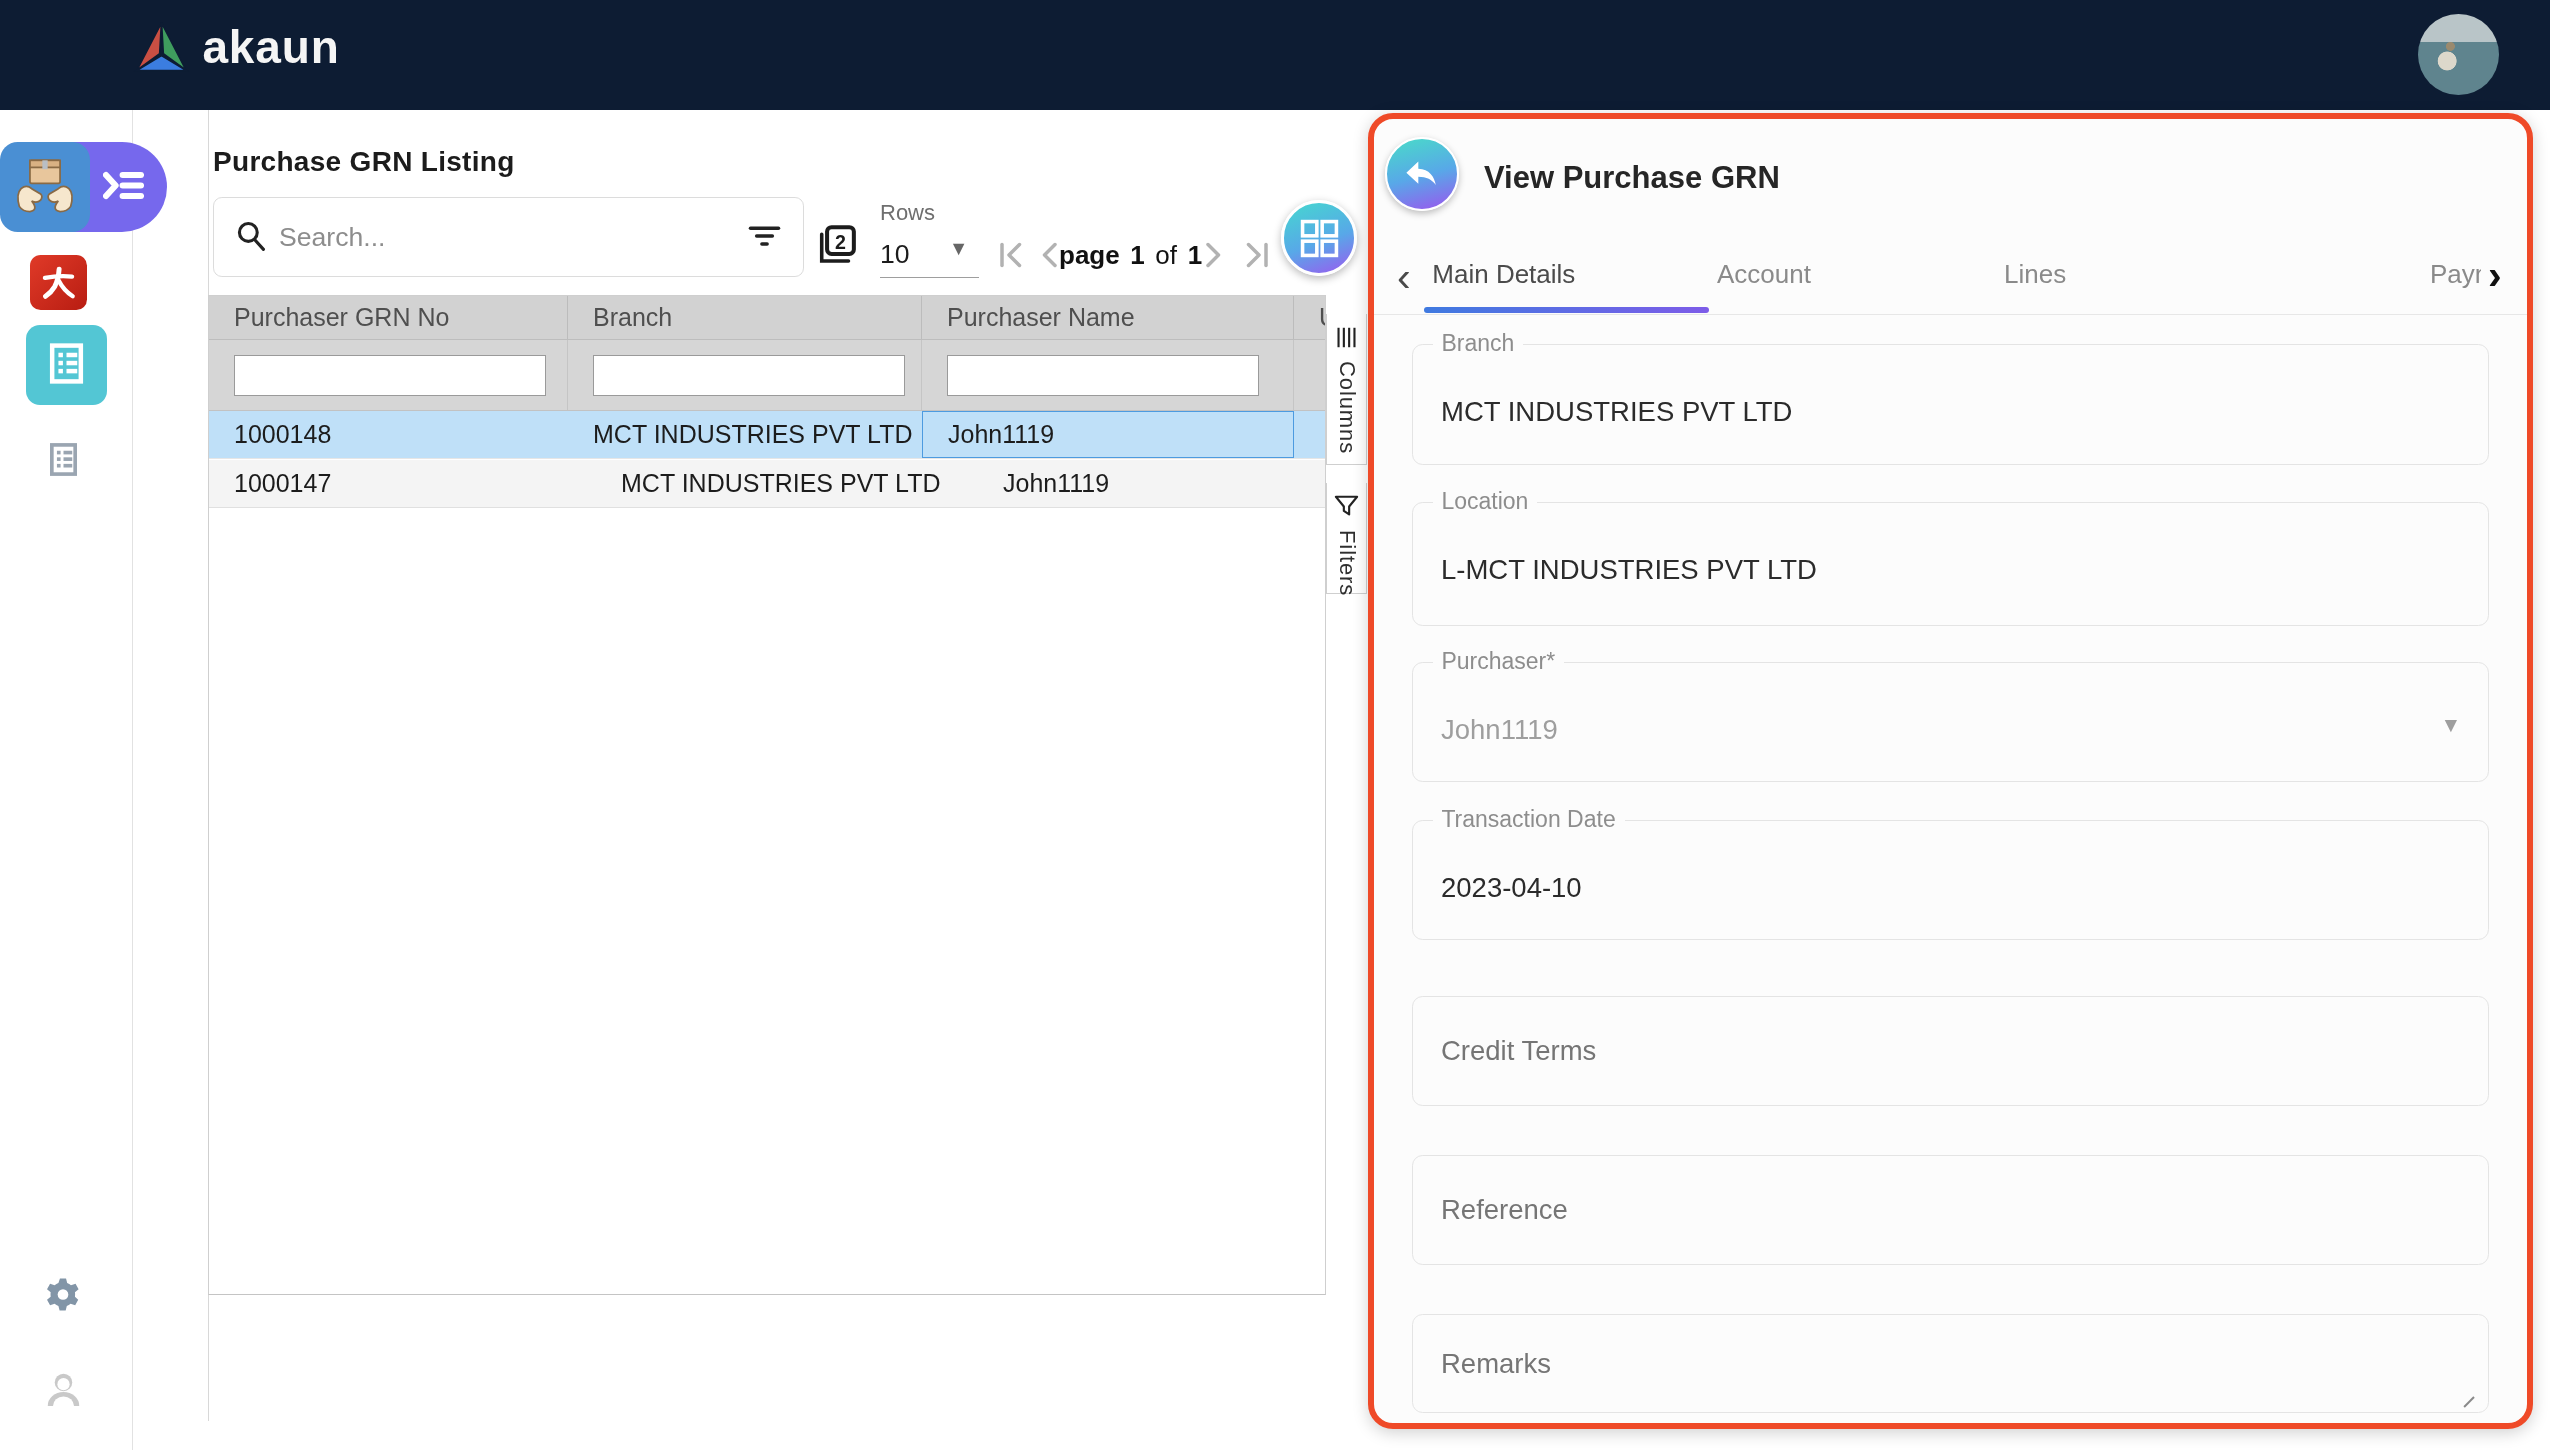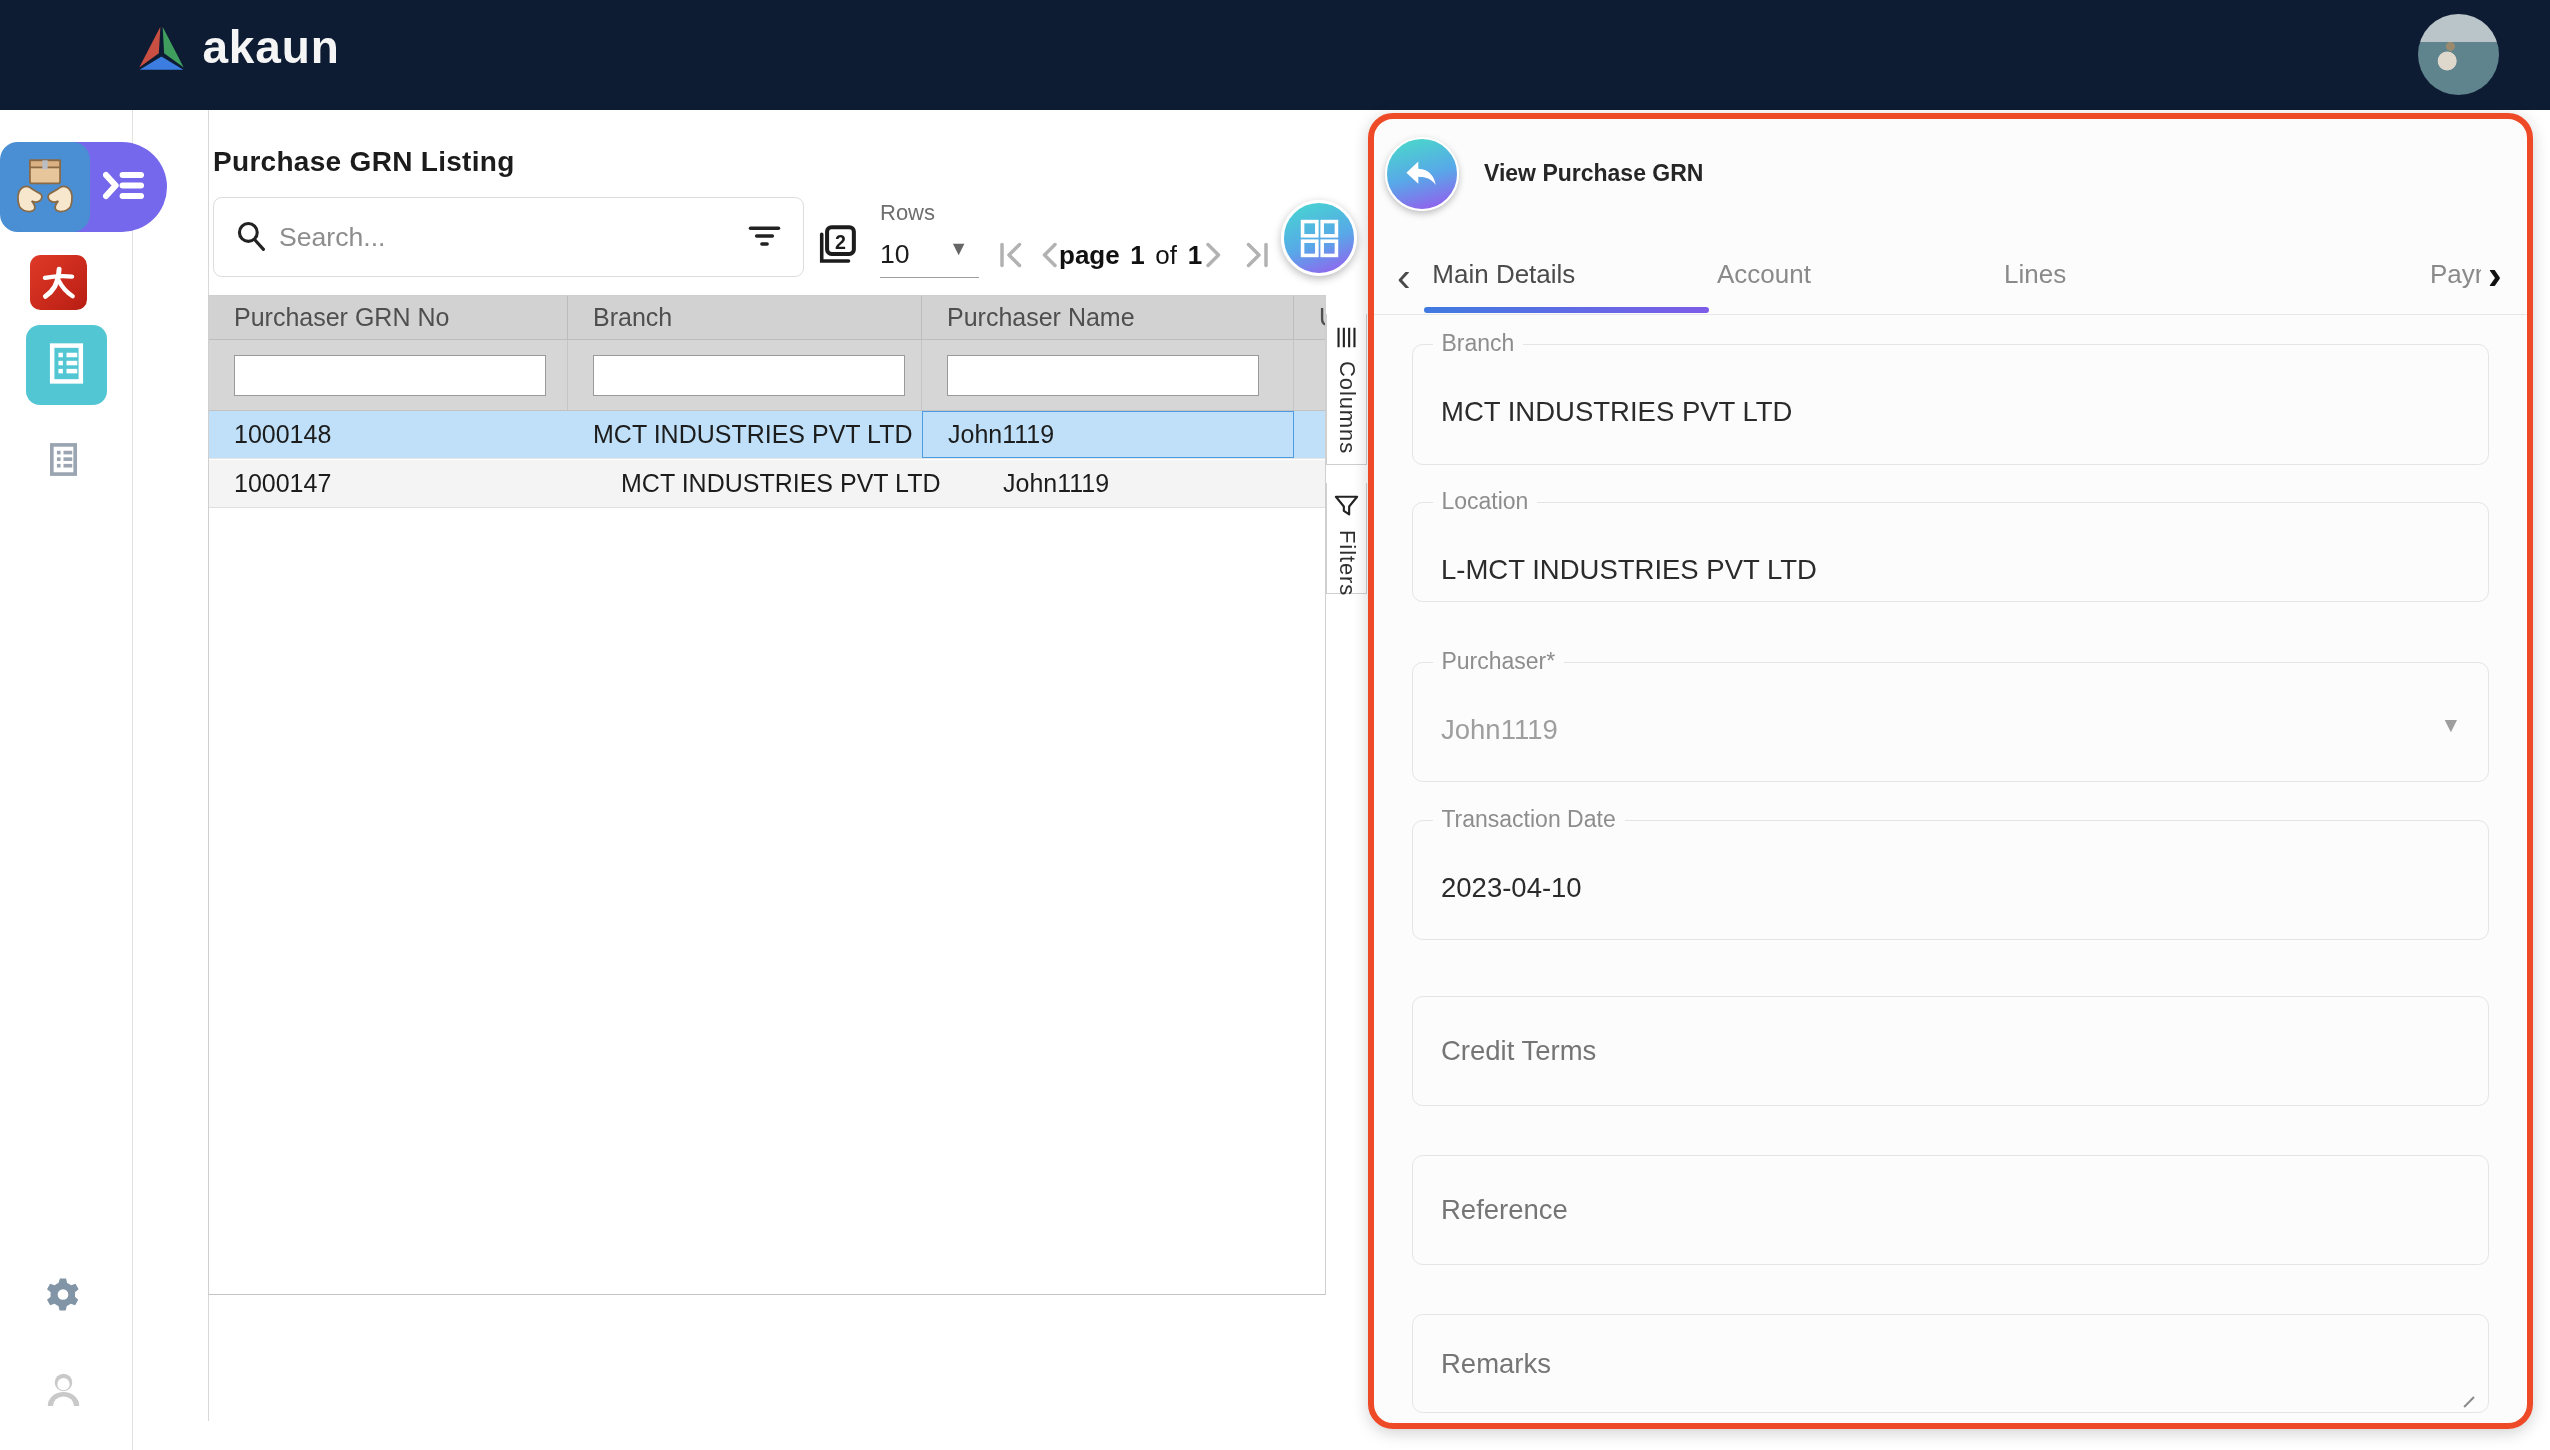--- a/index.html
+++ b/index.html
@@ -65,21 +65,21 @@
   .vtab { position:absolute; width:41px; background:#fff; border:0.9px solid #cfcfcf; border-top:none; display:flex; flex-direction:column; align-items:center; gap:8.9px; padding-top:12.4px; }
   .vtab-label { writing-mode:vertical-rl; font-size:22px; color:#2f2f2f; letter-spacing:0.9px; }
   .vtab-cols { left:1326px; top:314px; height:151px; }
   .vtab-flt  { left:1326px; top:483px; height:111px; }
 
   
   .panel { position:absolute; left:1368px; top:113px; width:1165px; height:1316px; background:#fcfcfc; border:6.2px solid #ef4a28; border-radius:25px; overflow:hidden; box-shadow:0 3.5px 16px rgba(0,0,0,.18); }
   .back-btn { position:absolute; left:10.6px; top:17.7px; width:74px; height:74px; border-radius:50%;
     background:linear-gradient(165deg,#49dcc8 0%,#58a8e8 52%,#9b55ee 100%);
     border:2.7px solid #fff; box-shadow:0 2.7px 7px rgba(0,0,0,.25); display:flex; align-items:center; justify-content:center; }
-  .panel-title { position:absolute; left:110px; top:41px; font-size:23px; font-weight:700; color:#262626; }
+  .panel-title { position:absolute; left:110px; top:41px; font-size:31px; font-weight:700; color:#262626; }
 
   .tabs-wrap { position:absolute; left:0; top:133px; width:1153px; height:64px; }
   .tab-chev-l { position:absolute; left:23px; top:1.8px; font-size:41px; color:#4a4a4a; }
   .tab-chev-r { position:absolute; left:1114px; top:0px; font-size:41px; font-weight:700; color:#111; }
   .tab-scroller { position:absolute; left:53px; top:0; width:1054px; height:64px; overflow:hidden; }
   .tab { position:absolute; top:7px; font-size:26px; color:#8a8a8a; text-align:left; white-space:nowrap; }
   .tab.active { color:#4b4b4b; }
   .tab-main { left:5.3px;  width:283px; }
   .tab-acct { left:290px; width:283px; }
   .tab-lines{ left:577px; width:283px; }
@@ -87,21 +87,21 @@
   .tab-underline { position:absolute; left:50px; top:55px; width:285px; height:6.2px; border-radius:3.5px;
     background:linear-gradient(90deg,#3f7ae0,#7d5ce8); }
   .tabs-divider { position:absolute; left:0; top:62px; width:1153px; height:0.9px; background:#e7e7e7; }
 
   .field { position:absolute; left:38px; width:1077px; border:1.8px solid #e4e4e4; border-radius:10.6px; background:#fcfcfc; }
   .field .flabel { position:absolute; top:-15px; left:19.5px; background:#fcfcfc; padding:0 8.9px; font-size:23px; color:#8d8d8d; }
   .field .fvalue { position:absolute; left:28px; top:51px; font-size:27.5px; color:#2b2b2b; white-space:nowrap; }
   .field .fvalue.dim { color:#9e9e9e; }
   .field .fcaret { position:absolute; right:26.6px; top:50px; font-size:21px; color:#9e9e9e; }
   .f-branch { top:225px; height:121px; }
-  .f-loc    { top:383px; height:100px; }
+  .f-loc    { top:383px; height:124px; }
   .f-pur    { top:543px; height:120px; }
   .f-date   { top:701px; height:120px; }
   .plain { position:absolute; left:38px; width:1077px; border:1.8px solid #e4e4e4; border-radius:10.6px; background:#fcfcfc; }
   .plain .plabel { position:absolute; left:28px; top:50%; transform:translateY(-50%); font-size:27.5px; color:#757575; }
   .p-credit { top:877px;  height:110px; }
   .p-ref    { top:1036px; height:110px; }
   .p-rem    { top:1195px; height:99px; }
   .resize-handle { position:absolute; right:12.4px; bottom:8.9px; width:14px; height:1.8px; background:#8a8a8a; transform:rotate(-45deg); }
 </style>
 </head>

